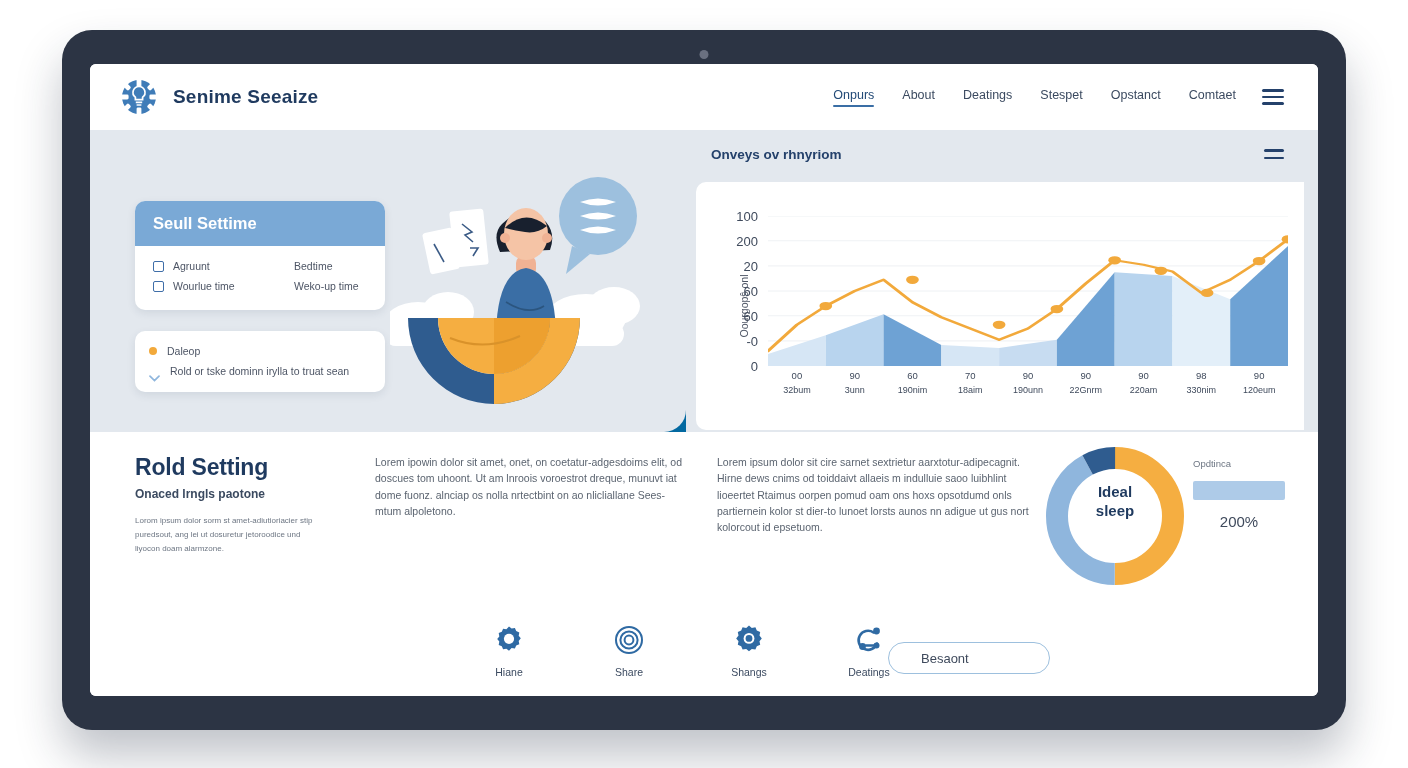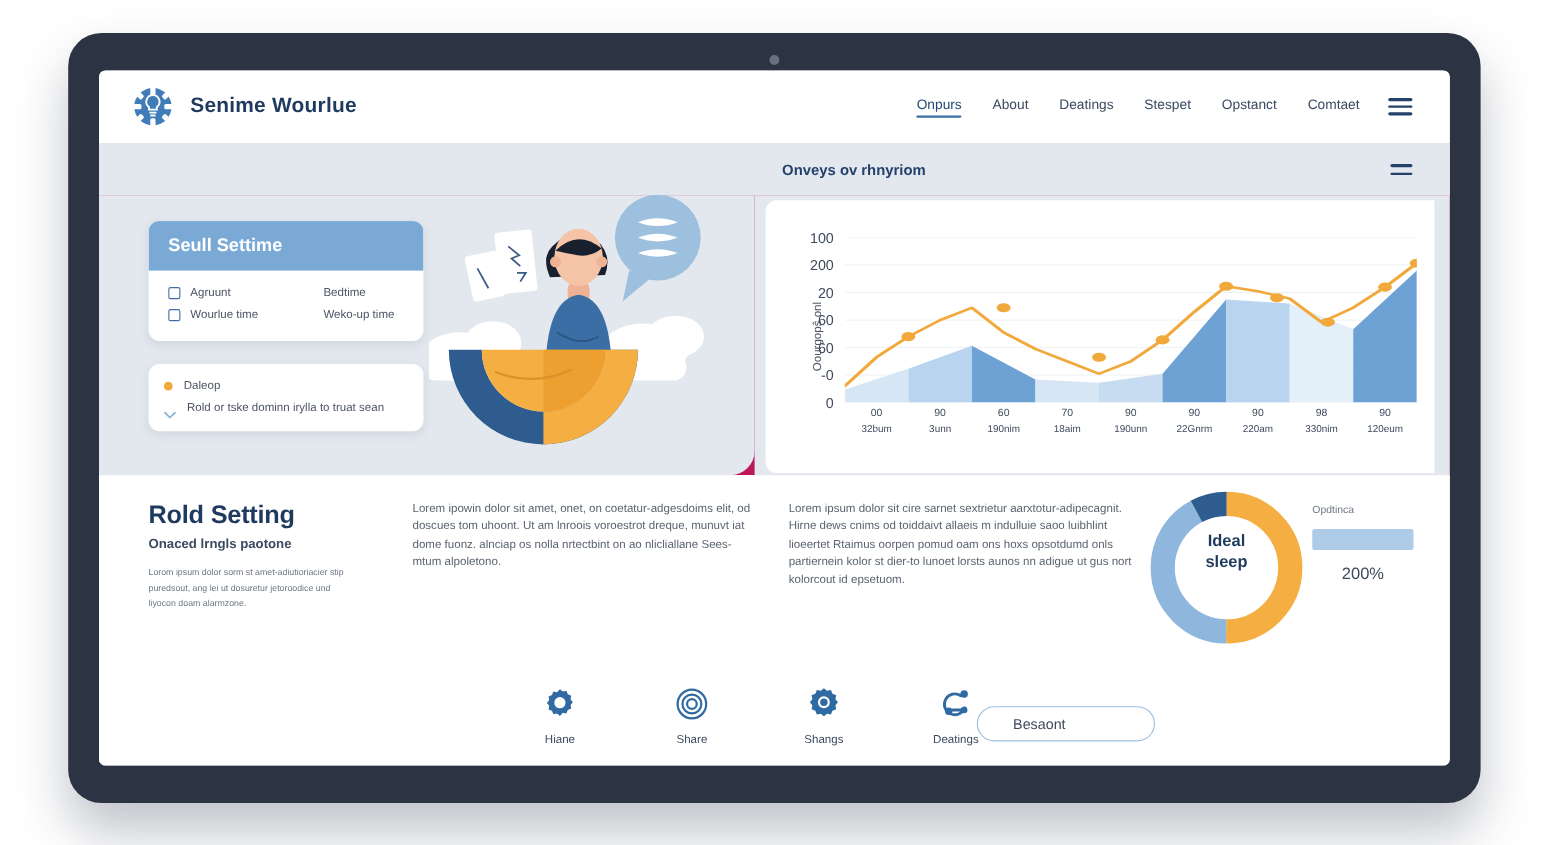--- a/index.html
+++ b/index.html
@@ -75,21 +75,21 @@
     font-size:13.5px; font-weight:bold; color:#24416b;
   }
   #sub-menu-icon{
     margin-left:auto; width:20px; display:flex; flex-direction:column; gap:5px; cursor:pointer;
   }
   #sub-menu-icon span{ display:block; height:2.6px; background:#24416b; border-radius:2px; }
 
   
   #hero{
     height:254px; display:flex; position:relative;
-    background:#be185d;
+    background:#0369a1;
   }
   #hero-left{
     width:596px; height:100%;
     background:#e3e8ee;
     border-bottom-right-radius:22px;
     position:relative;
   }
   #hero-right{
     flex:1; background:#e3e8ee; position:relative;
   }
@@ -231,21 +231,21 @@
               <rect x="6.4" y="27.6" width="4.8" height="8" rx="1.4" transform="rotate(45 8.8 31.6)"></rect>
               <rect x="30.8" y="27.6" width="4.8" height="8" rx="1.4" transform="rotate(-45 33.2 31.6)"></rect>
             </g>
             <g fill="none" stroke="#ffffff" stroke-width="1.7">
               <path d="M21 10.5a6 6 0 0 1 3.6 10.8v2.4h-7.2v-2.4A6 6 0 0 1 21 10.5z"></path>
               <line x1="17.8" y1="26.4" x2="24.2" y2="26.4"></line>
               <line x1="18.6" y1="29" x2="23.4" y2="29"></line>
             </g>
           </svg>
         </div>
-        <span class="brand-name">Senime Wourlue</span>
+        <span class="brand-name">Senime Seeaize</span>
       </div>
 
       <nav id="main-nav">
         <span class="nav-link active">Onpurs</span>
         <span class="nav-link">About</span>
         <span class="nav-link">Deatings</span>
         <span class="nav-link">Stespet</span>
         <span class="nav-link">Opstanct</span>
         <span class="nav-link">Comtaet</span>
       </nav>

